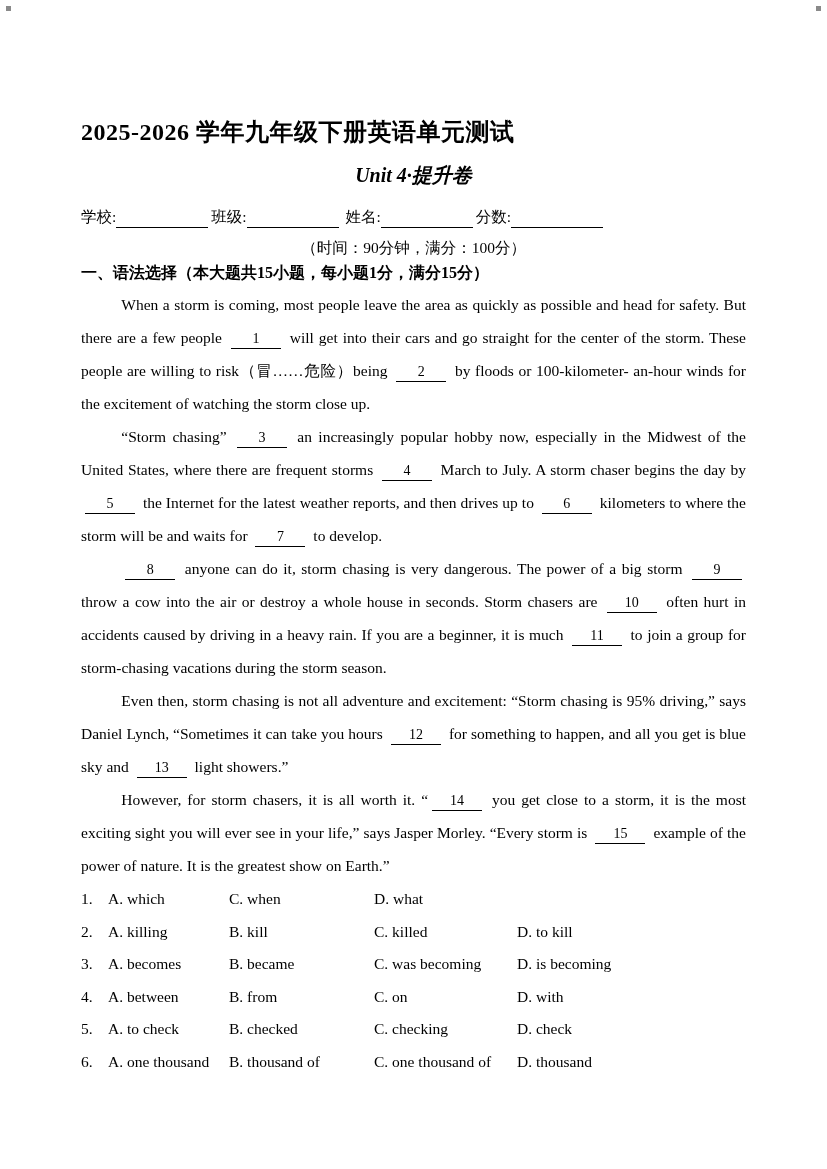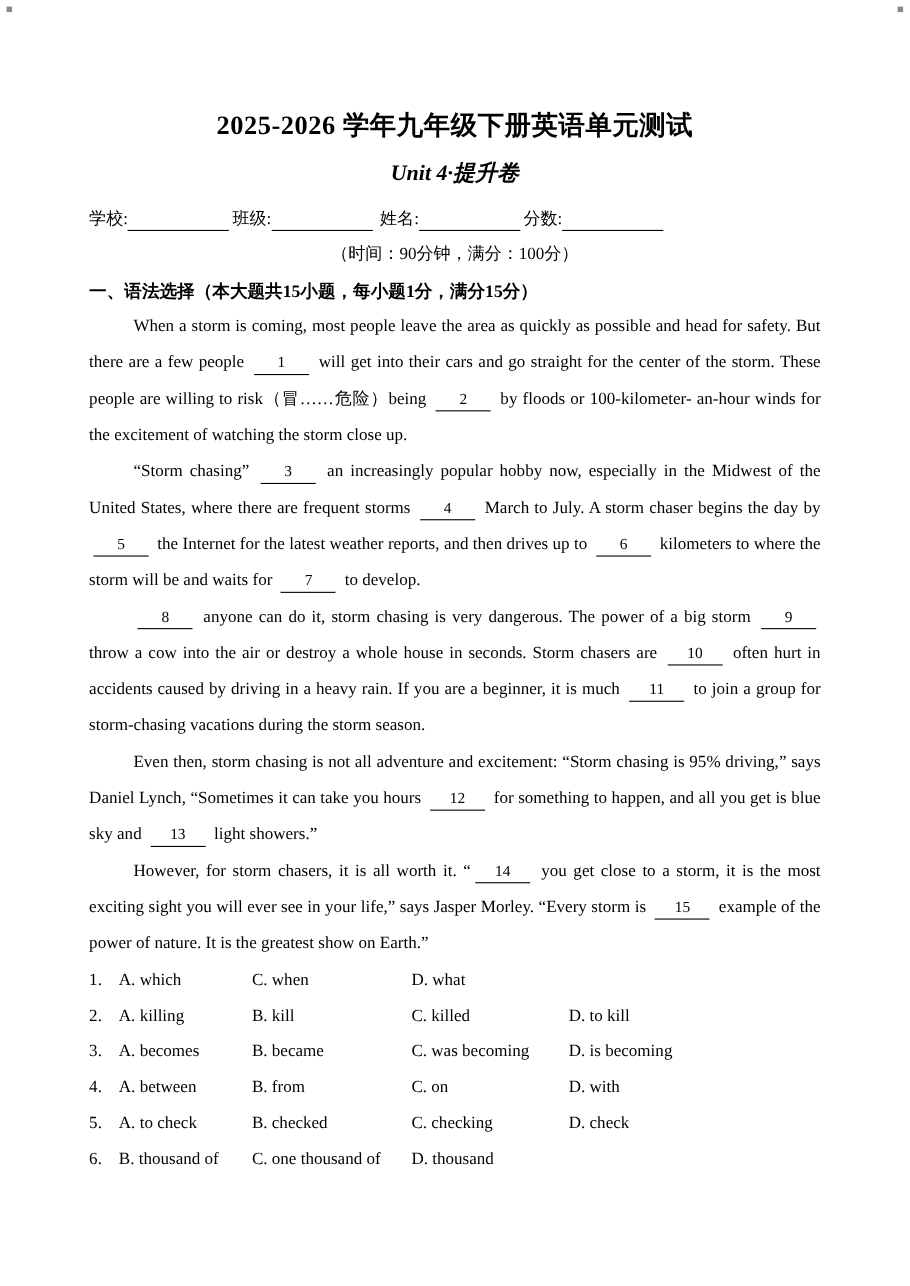--- a/index.html
+++ b/index.html
@@ -19,22 +19,21 @@
   .crop-mark {
     position: absolute;
     width: 5px; height: 5px;
     background: #8a8a8a;
     top: 6px;
   }
   .crop-mark.left { left: 6px; }
   .crop-mark.right { right: 6px; }
 
   .doc-title {
-    margin: 0 0 14px 0;
-    text-align: center;
+    margin: 18px 0 14px 0;
     font-size: 24px;
     font-weight: bold;
     letter-spacing: 0.5px;
   }
   .doc-subtitle {
     margin: 0 0 18px 0;
     text-align: center;
     font-size: 20px;
     font-weight: bold;
     font-style: italic;
@@ -48,21 +47,21 @@
     display: inline-block;
     width: 92px;
     height: 16px;
     border-bottom: 1px solid #000;
     vertical-align: bottom;
     margin-right: 3px;
   }
   .time-line {
     text-align: center;
     font-size: 15.5px;
-    margin-bottom: 14px;
+    margin-bottom: 4px;
   }
   .section-title {
     margin: 0 0 4px 0;
     font-size: 16px;
     font-weight: bold;
   }
   .passage p {
     margin: 0;
     text-indent: 2.6em;
     text-align: justify;
@@ -146,18 +145,19 @@
     </div>
     <div class="q-row">
       <span class="q-num">5.</span>
       <span class="q-opt">A. to check</span>
       <span class="q-opt">B. checked</span>
       <span class="q-opt">C. checking</span>
       <span class="q-opt">D. check</span>
     </div>
     <div class="q-row">
       <span class="q-num">6.</span>
+      <span class="q-opt">A. one thousand</span>
       <span class="q-opt">B. thousand of</span>
       <span class="q-opt">C. one thousand of</span>
       <span class="q-opt">D. thousand</span>
     </div>
   </div>
 </div>
 
 </body></html>

